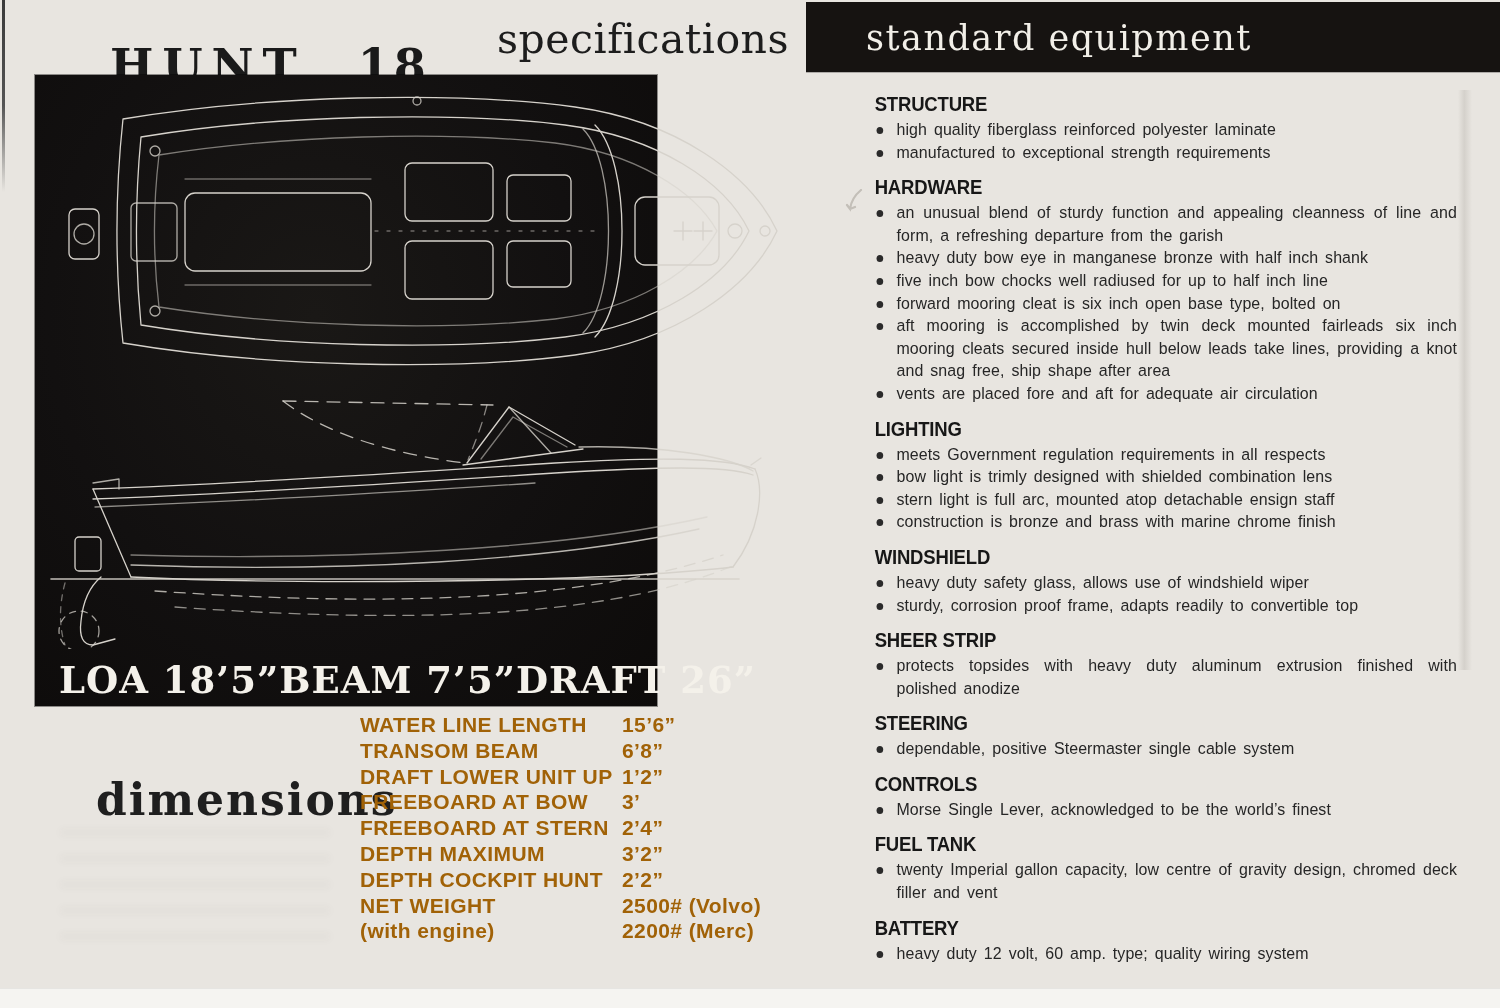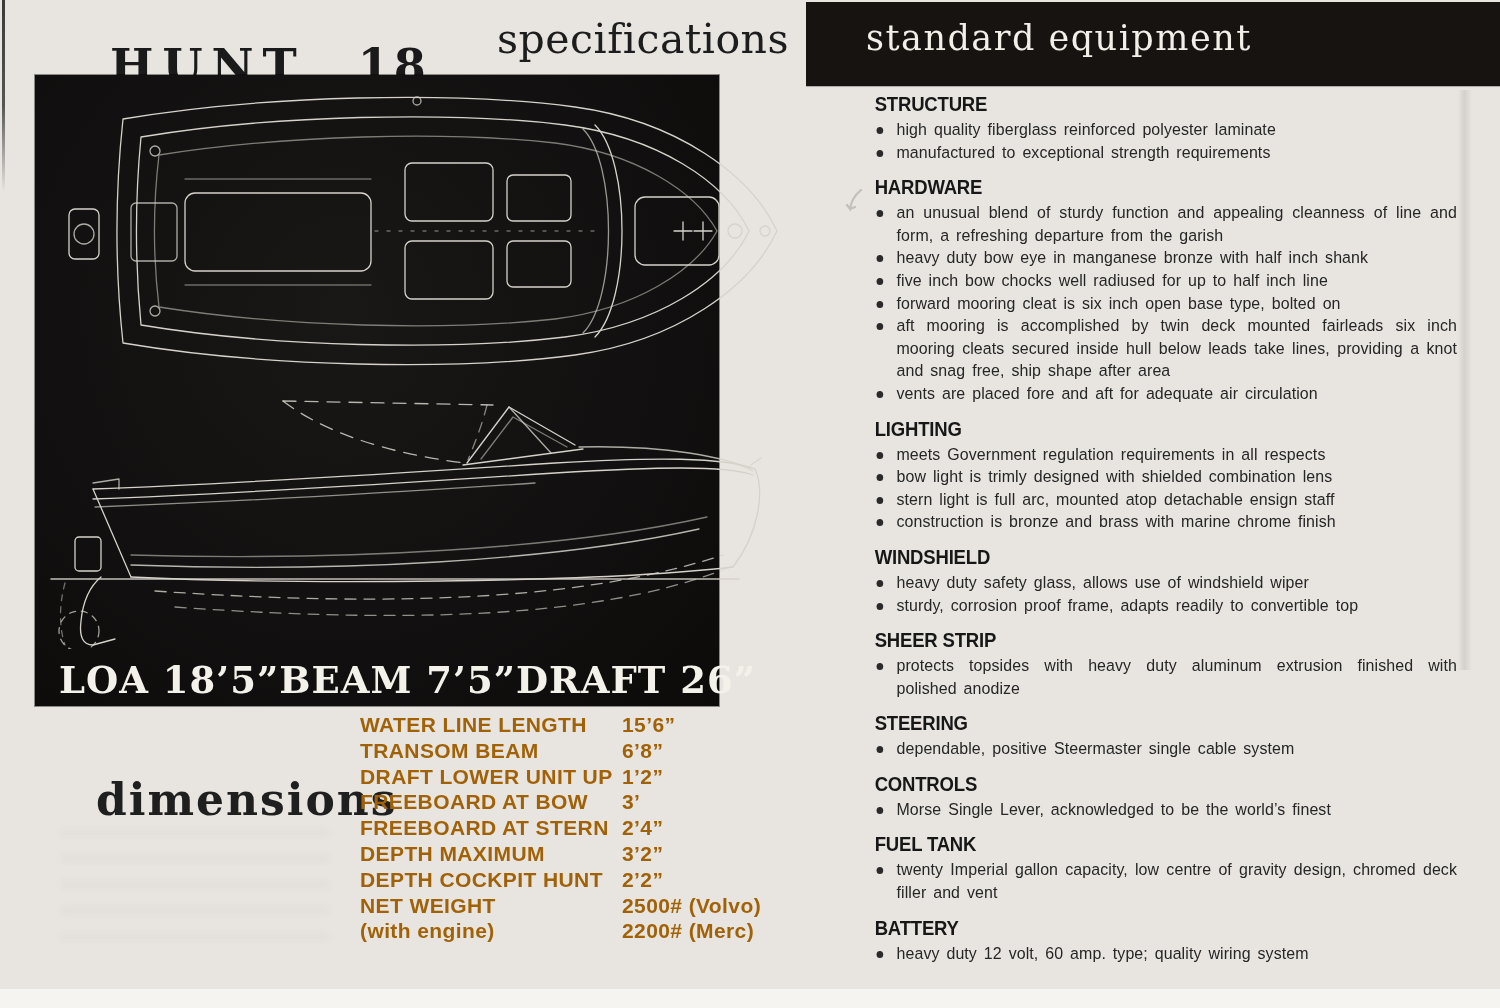--- a/index.html
+++ b/index.html
@@ -13,27 +13,27 @@
   .page{position:absolute;inset:0;border-radius:12px;}
 
   
   .edge-line{position:absolute;left:2px;top:0;width:3px;height:192px;
     background:linear-gradient(180deg,#3a3a3a 0%,#555 55%,rgba(85,85,85,0) 100%);}
   .title{position:absolute;left:110px;top:8px;color:#1a1a1a;
     font-family:"DejaVu Serif", serif;font-weight:bold;font-size:46px;letter-spacing:9px;white-space:nowrap;}
   .title .num{margin-left:52px;letter-spacing:4px;}
   .subtitle{position:absolute;left:497px;top:15px;color:#1d1d1d;
     font-family:"DejaVu Serif", serif;font-weight:normal;font-size:41px;letter-spacing:0.5px;white-space:nowrap;}
-  .banner{position:absolute;left:806px;top:2px;width:694px;height:84px;background:#161311;
+  .banner{position:absolute;left:806px;top:2px;width:694px;height:70px;background:#161311;
     box-shadow:0 1px 0 rgba(0,0,0,.25);}
   .banner span{display:block;padding-left:60px;line-height:72px;color:#f2efe8;
     font-family:"DejaVu Serif", serif;font-size:35px;letter-spacing:1.5px;white-space:nowrap;}
 
   
-  .panel{position:absolute;left:35px;top:75px;width:684px;height:631px;
+  .panel{position:absolute;left:35px;top:75px;width:622px;height:631px;
     background:radial-gradient(ellipse at 45% 38%, #1a1816 0%, #121010 55%, #0d0b0a 100%);
     box-shadow:0 0 0 1px rgba(0,0,0,.4);}
   .panel svg{display:block;}
   .loa-caption{position:absolute;left:0;bottom:4px;width:100%;box-sizing:border-box;
     display:flex;justify-content:space-between;padding:0 24px;
     font-family:"DejaVu Serif", serif;font-weight:bold;font-size:37px;letter-spacing:1px;
     color:#f4f1ea;white-space:nowrap;}
 
   
   .dim-label{position:absolute;left:96px;top:774px;color:#1f1f1f;

